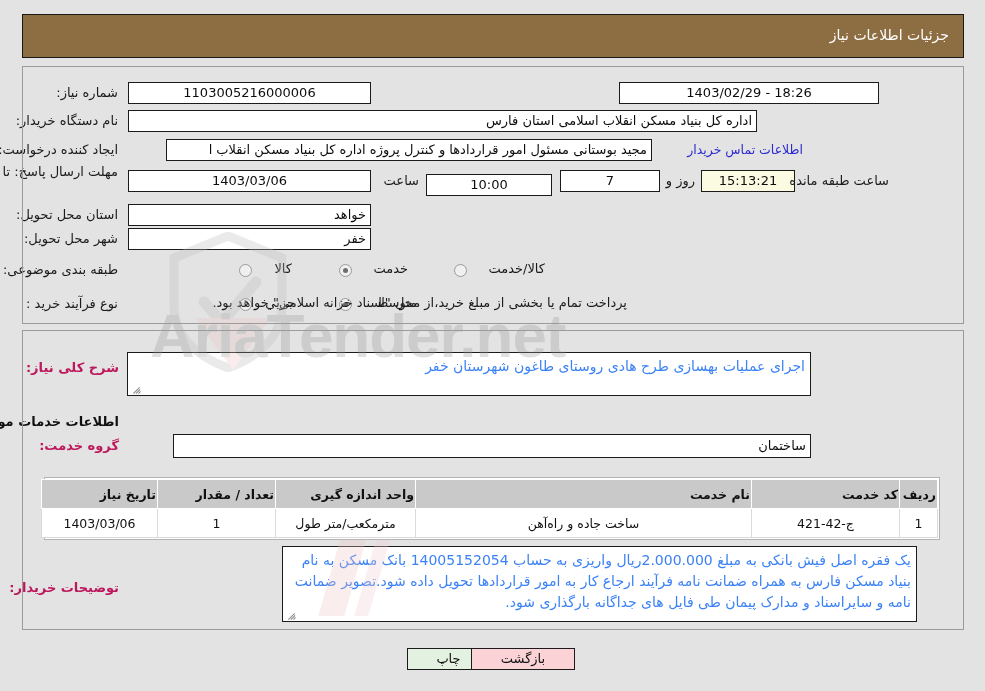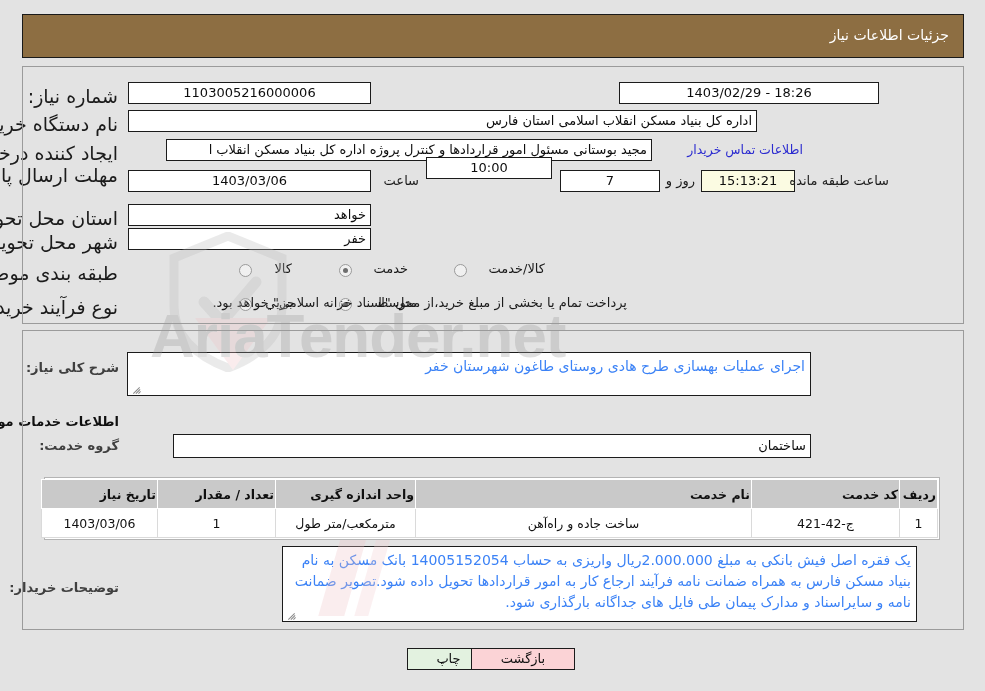--- a/index.html
+++ b/index.html
@@ -97,21 +97,21 @@
     position: absolute;
     left: 22px; top: 330px;
     width: 942px; height: 300px;
     border: 1px solid #9b9b9b;
     box-sizing: border-box;
     background: transparent;
     z-index: 8;
   }
   .lbl {
     position: absolute;
-    font-size: 19px;
+    font-size: 13px;
     color: #1b1b1b;
     white-space: nowrap;
     text-align: right;
   }
   .lbl2 {
     position: absolute;
     font-size: 13px;
     color: #1b1b1b;
     white-space: nowrap;
   }
@@ -205,21 +205,21 @@
     position: absolute;
     font-size: 13px;
     font-weight: bold;
     color: #101010;
     white-space: nowrap;
   }
   .fld-label-b {
     position: absolute;
     font-size: 13px;
     font-weight: bold;
-    color: #404040;
+    color: #be185d;
     white-space: nowrap;
     text-align: left;
   }
 
   
   .tbl-wrap {
     position: absolute;
     left: 44px; top: 477px;
     width: 896px;
     z-index: 12;
@@ -299,21 +299,21 @@
   <div class="lbl" style="right:867px; top:113px;">نام دستگاه خریدار:</div>
   <div class="ibox rt" style="right:228px; top:110px; width:629px;">اداره کل بنیاد مسکن انقلاب اسلامی استان فارس</div>
 
   <div class="lbl" style="right:867px; top:142px;">ایجاد کننده درخواست:</div>
   <div class="ibox rt" style="right:333px; top:139px; width:486px;">مجید بوستانی مسئول امور قراردادها و کنترل پروژه اداره کل بنیاد مسکن انقلاب ا</div>
   <div class="link" style="right:182px; top:142px;">اطلاعات تماس خریدار</div>
 
   <div class="lbl" style="right:867px; top:164px; width:100px; text-align:right;">مهلت ارسال پاسخ: تا تاریخ:</div>
   <div class="ibox" style="right:614px; top:170px; width:243px;">1403/03/06</div>
   <div class="lbl2" style="right:566px; top:173px;">ساعت</div>
-  <div class="ibox" style="right:433px; top:157px; width:126px;">10:00</div>
+  <div class="ibox" style="right:433px; top:174px; width:126px;">10:00</div>
   <div class="ibox" style="right:325px; top:170px; width:100px;">7</div>
   <div class="lbl2" style="right:290px; top:173px;">روز و</div>
   <div class="ibox yellow" style="right:190px; top:170px; width:94px;">15:13:21</div>
   <div class="lbl2" style="right:96px; top:173px;">ساعت طبقه مانده</div>
 
   <div class="lbl" style="right:867px; top:207px;">استان محل تحویل:</div>
   <div class="ibox rt" style="right:614px; top:204px; width:243px;">خواهد</div>
 
   <div class="lbl" style="right:867px; top:231px;">شهر محل تحویل:</div>
   <div class="ibox rt" style="right:614px; top:228px; width:243px;">خفر</div>

